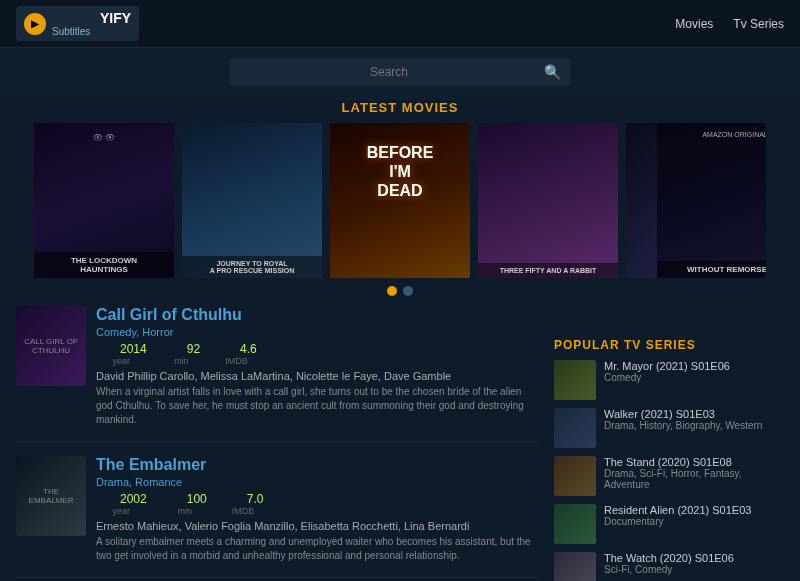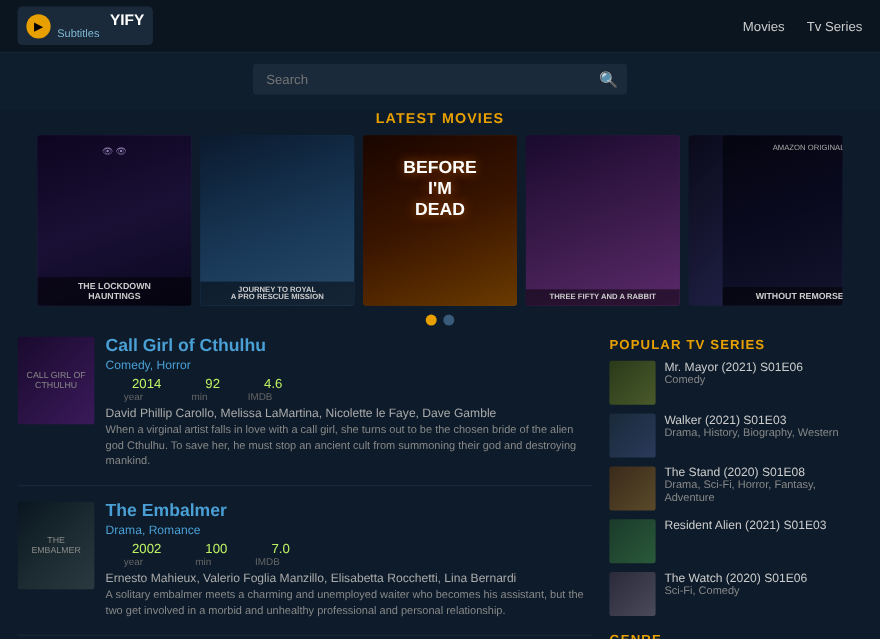--- a/index.html
+++ b/index.html
@@ -78,20 +78,21 @@
     }
     .search-input {
       width: 100%;
       background: #1a2a3a;
       border: none;
       border-radius: 3px;
       padding: 7px 34px 7px 12px;
       color: #aaa;
       font-size: 12px;
       outline: none;
+      text-align: center;
     }
     .search-icon-btn {
       position: absolute;
       right: 8px;
       top: 50%;
       transform: translateY(-50%);
       color: #e8a000;
       cursor: pointer;
       font-size: 14px;
     }
@@ -213,20 +214,21 @@
     .right-col {
       width: 230px;
       flex-shrink: 0;
     }
     .tv-series-title {
       color: #e8a000;
       font-size: 12px;
       font-weight: bold;
       letter-spacing: 1px;
       margin-bottom: 8px;
+      margin-top: 32px;
     }
     .tv-item {
       display: flex;
       gap: 8px;
       margin-bottom: 8px;
       cursor: pointer;
     }
     .tv-thumb {
       width: 42px;
       height: 40px;
@@ -401,20 +403,21 @@
       <div class="tv-info">
         <div class="tv-show-title">The Stand (2020) S01E08</div>
         <div class="tv-genre">Drama, Sci-Fi, Horror, Fantasy, Adventure</div>
       </div>
     </div>
 
     <div class="tv-item">
       <div class="tv-thumb tv-t4"></div>
       <div class="tv-info">
         <div class="tv-show-title">Resident Alien (2021) S01E03</div>
+        <div class="tv-genre">Documentary</div>
       </div>
     </div>
 
     <div class="tv-item">
       <div class="tv-thumb tv-t5"></div>
       <div class="tv-info">
         <div class="tv-show-title">The Watch (2020) S01E06</div>
         <div class="tv-genre">Sci-Fi, Comedy</div>
       </div>
     </div>

